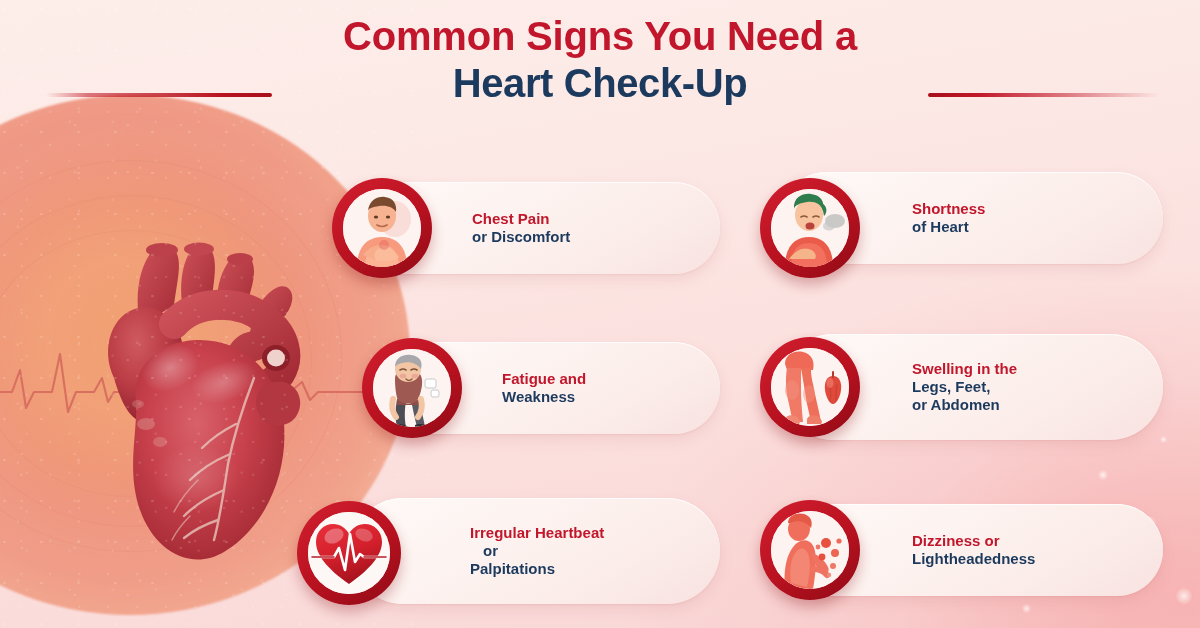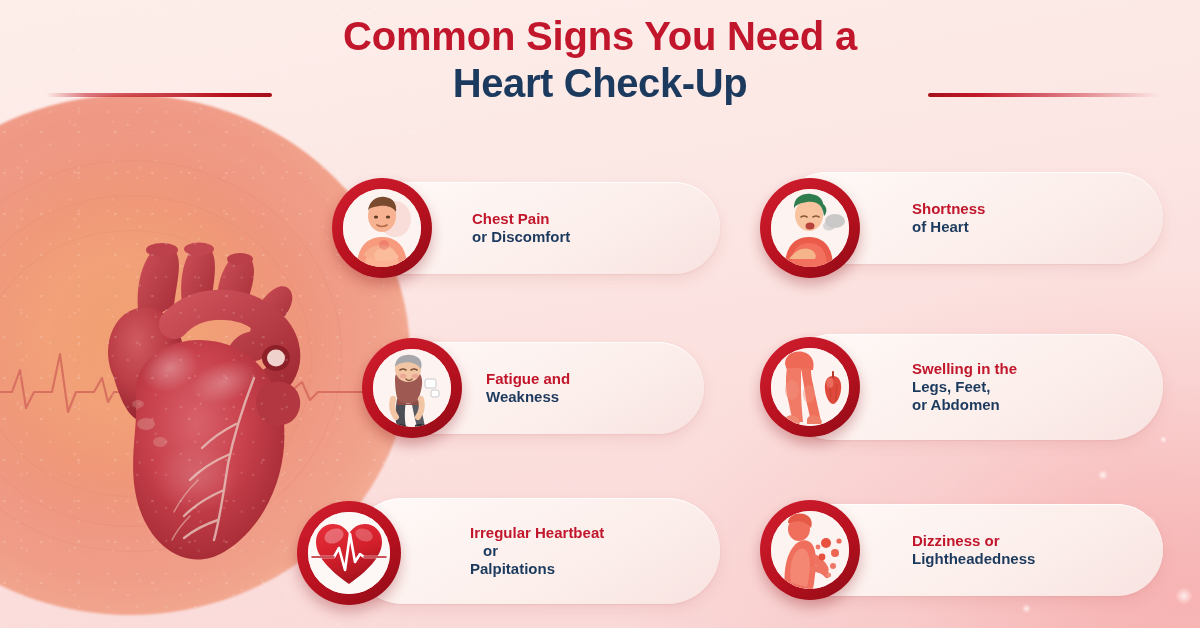--- a/index.html
+++ b/index.html
@@ -327,21 +327,21 @@
         <path d="M30,28 q3,-2 6,0" stroke="#8a5a38" stroke-width="1.6" fill="none" stroke-linecap="round"></path>
         <path d="M42,28 q3,-2 6,0" stroke="#8a5a38" stroke-width="1.6" fill="none" stroke-linecap="round"></path>
         <ellipse cx="39" cy="37" rx="4.5" ry="3.5" fill="#b8433c"></ellipse>
         <path d="M18,70 C24,62 31,58 38,60 C44,62 46,66 44,70 Z" fill="#f5b489"></path>
         <ellipse cx="64" cy="32" rx="10" ry="7" fill="#b9b9b9" opacity="0.75"></ellipse>
         <ellipse cx="58" cy="37" rx="6" ry="4.5" fill="#c7c7c7" opacity="0.7"></ellipse>
       </svg>
     </div>
   </div>
 
-  <div class="card" style="left:366px; top:342px; width:338px;">
+  <div class="card" style="left:382px; top:342px; width:338px;">
     <div class="card-text">
       <span class="ln red">Fatigue and</span>
       <span class="ln navy">Weakness</span>
     </div>
   </div>
   <div class="icon-badge" style="left:362px; top:338px;">
     <div class="icon-inner">
       <svg width="78" height="78" viewBox="0 0 78 78" aria-hidden="true">
         <rect x="0" y="0" width="78" height="78" fill="#fdf3f1"></rect>
         <path d="M24,50 C22,62 22,70 24,78 L33,78 C31,68 32,58 33,52 Z" fill="#4d4d55"></path>

